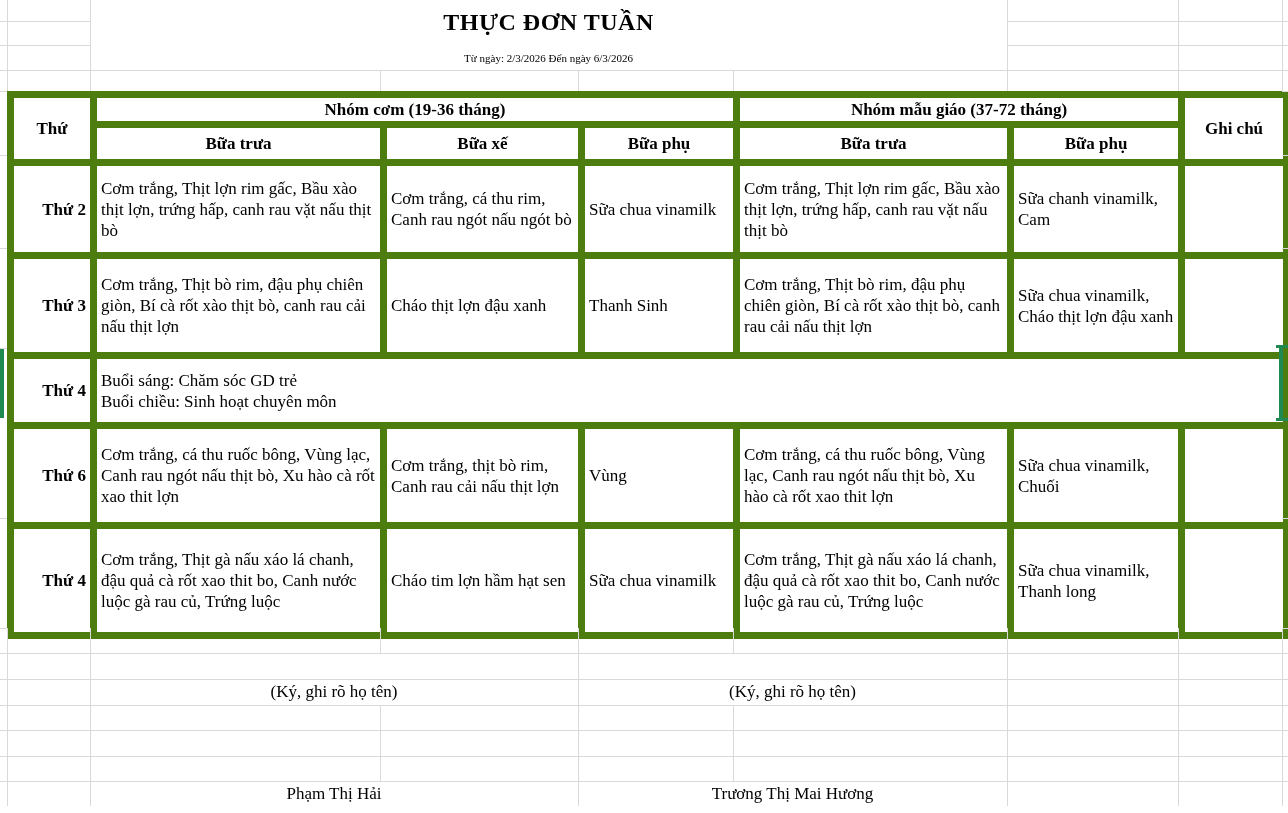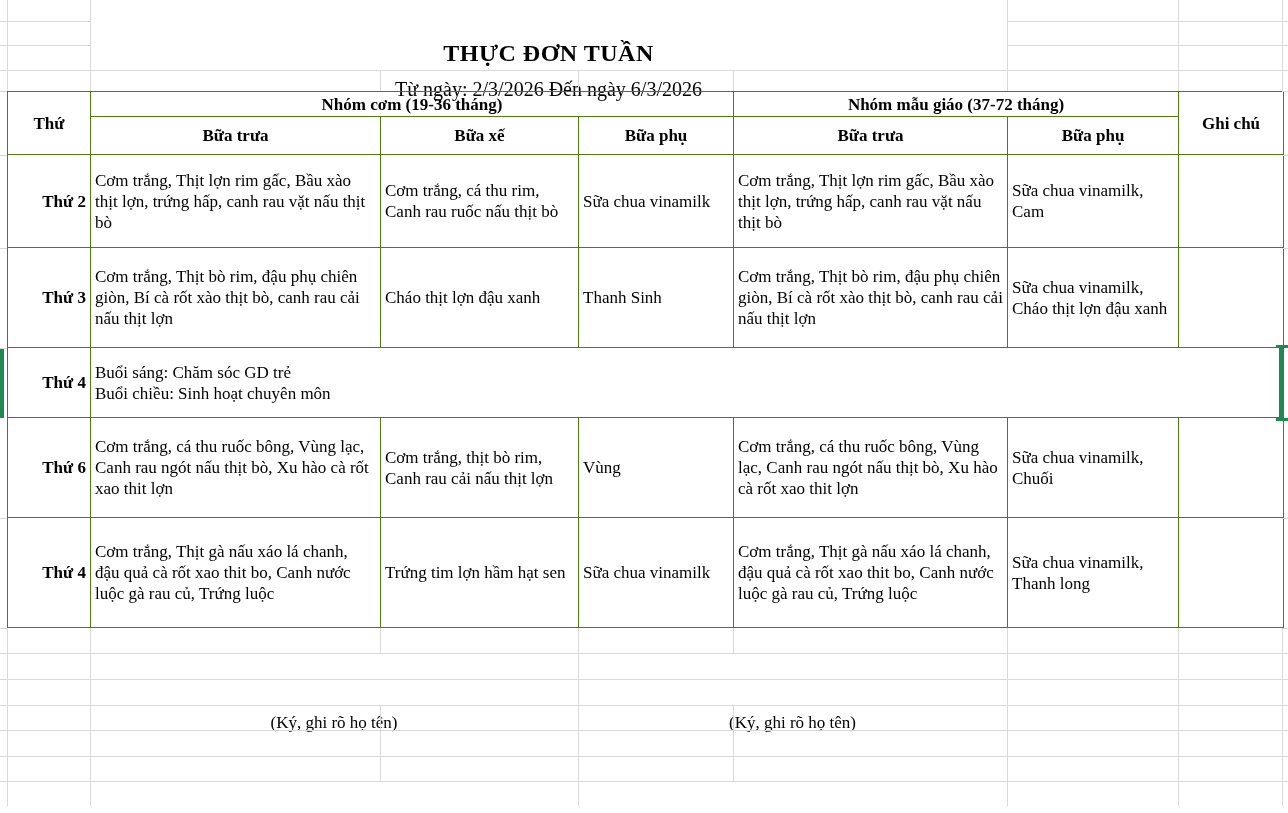--- a/index.html
+++ b/index.html
@@ -6,32 +6,32 @@
   html,body { width:1288px; height:813px; }
   body{
     font-family:"Liberation Serif","DejaVu Serif",serif;
     background:#ffffff; color:#000;
     position:relative; overflow:hidden;
   }
   #sheet{ position:absolute; inset:0; width:1288px; height:813px; background:#fff; }
 
   .gridline{ position:absolute; background:#d9d9d9; }
 
-  .celltext{ position:absolute; display:flex; align-items:center; justify-content:center; text-align:center;margin-top:31px; }
+  .celltext{ position:absolute; display:flex; align-items:center; justify-content:center; text-align:center; }
 
   #title{ left:90px; top:0; width:917px; height:45px; font-size:24px; font-weight:bold; letter-spacing:0.5px; }
-  #date-range{ left:90px; top:45px; width:917px; height:26px; font-size:20px; }
+  #date-range{ left:90px; top:45px; width:917px; height:26px; font-size:11px; }
 
   table#menu-table{
     position:absolute; left:7px; top:91px;
     border-collapse:collapse; table-layout:fixed; width:1276px;
     font-size:17px;
   }
   #menu-table td{
-    border:1px solid #4d7c0f;
+    border:7px solid #4d7c0f;
     vertical-align:middle;
     padding:2px 4px;
     line-height:21px;
     overflow:hidden;
   }
   #menu-table td.hdr{ text-align:center; font-weight:bold; padding:1px 2px; }
   #menu-table td.day{ text-align:right; font-weight:bold; }
   #menu-table td.menu{ text-align:left; }
   #menu-table td.activity{ text-align:left; white-space:pre-line; }
 
@@ -72,24 +72,24 @@
     <tr style="height:38px">
       <td class="hdr">Bữa trưa</td>
       <td class="hdr">Bữa xế</td>
       <td class="hdr">Bữa phụ</td>
       <td class="hdr">Bữa trưa</td>
       <td class="hdr">Bữa phụ</td>
     </tr>
     <tr style="height:93px">
       <td class="day">Thứ 2</td>
       <td class="menu">Cơm trắng, Thịt lợn rim gấc, Bầu xào thịt lợn, trứng hấp, canh rau vặt nấu thịt bò</td>
-      <td class="menu">Cơm trắng, cá thu rim, Canh rau ruốc nấu thịt bò</td>
+      <td class="menu">Cơm trắng, cá thu rim, Canh rau ngót nấu ngót bò</td>
       <td class="menu">Sữa chua vinamilk</td>
       <td class="menu">Cơm trắng, Thịt lợn rim gấc, Bầu xào thịt lợn, trứng hấp, canh rau vặt nấu thịt bò</td>
-      <td class="menu">Sữa chua vinamilk, Cam</td>
+      <td class="menu">Sữa chanh vinamilk, Cam</td>
       <td class="menu"></td>
     </tr>
     <tr style="height:100px">
       <td class="day">Thứ 3</td>
       <td class="menu">Cơm trắng, Thịt bò rim, đậu phụ chiên giòn, Bí cà rốt xào thịt bò, canh rau cải nấu thịt lợn</td>
       <td class="menu">Cháo thịt lợn đậu xanh</td>
       <td class="menu">Thanh Sinh</td>
       <td class="menu">Cơm trắng, Thịt bò rim, đậu phụ chiên giòn, Bí cà rốt xào thịt bò, canh rau cải nấu thịt lợn</td>
       <td class="menu">Sữa chua vinamilk, Cháo thịt lợn đậu xanh</td>
       <td class="menu"></td>
@@ -104,21 +104,21 @@
       <td class="menu">Cơm trắng, cá thu ruốc bông, Vùng lạc, Canh rau ngót nấu thịt bò, Xu hào cà rốt xao thit lợn</td>
       <td class="menu">Cơm trắng, thịt bò rim, Canh rau cải nấu thịt lợn</td>
       <td class="menu">Vùng</td>
       <td class="menu">Cơm trắng, cá thu ruốc bông, Vùng lạc, Canh rau ngót nấu thịt bò, Xu hào cà rốt xao thit lợn</td>
       <td class="menu">Sữa chua vinamilk, Chuối</td>
       <td class="menu"></td>
     </tr>
     <tr style="height:110px">
       <td class="day">Thứ 4</td>
       <td class="menu">Cơm trắng, Thịt gà nấu xáo lá chanh, đậu quả cà rốt xao thit bo, Canh nước luộc gà rau củ, Trứng luộc</td>
-      <td class="menu">Trứng tim lợn hầm hạt sen</td>
+      <td class="menu">Cháo tim lợn hầm hạt sen</td>
       <td class="menu">Sữa chua vinamilk</td>
       <td class="menu">Cơm trắng, Thịt gà nấu xáo lá chanh, đậu quả cà rốt xao thit bo, Canh nước luộc gà rau củ, Trứng luộc</td>
       <td class="menu">Sữa chua vinamilk, Thanh long</td>
       <td class="menu"></td>
     </tr>
   </tbody>
     </table>
 
   <div class="sig celltext" style="left:90px; top:679px; width:488px; height:26px;">(Ký, ghi rõ họ tên)</div>
   <div class="sig celltext" style="left:578px; top:679px; width:429px; height:26px;">(Ký, ghi rõ họ tên)</div>

